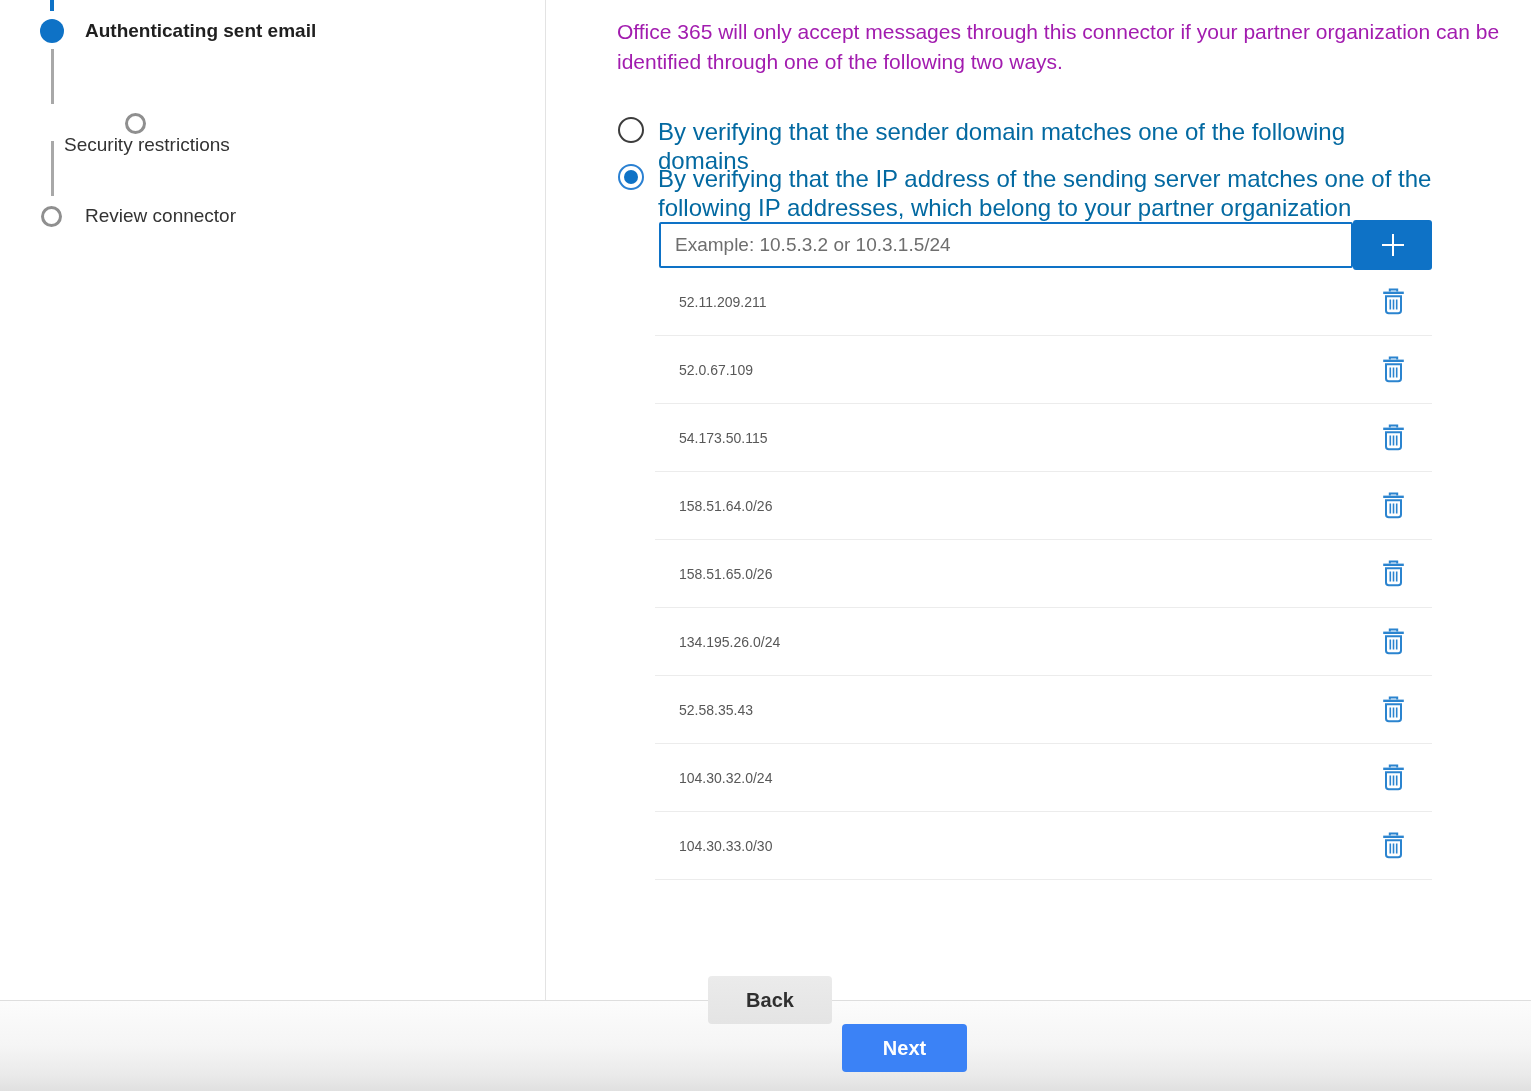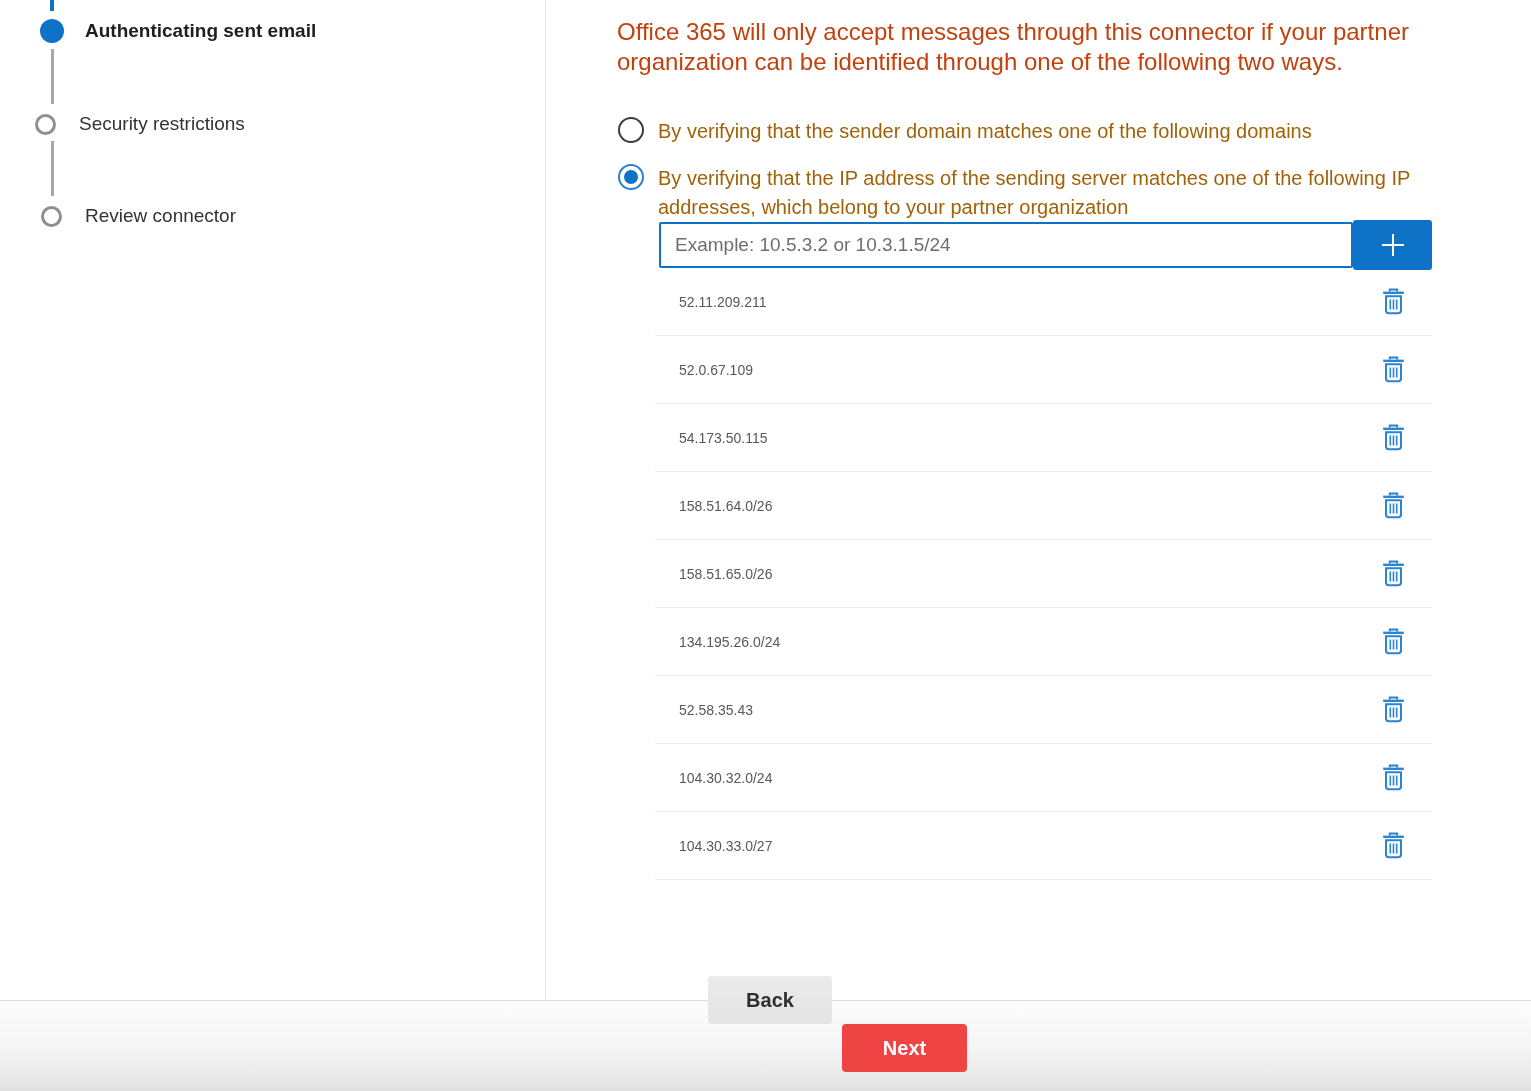--- a/index.html
+++ b/index.html
@@ -25,48 +25,48 @@
   .step-dot { border-radius: 50%; flex: 0 0 auto; }
   .step.active { left: 40px; top: 19px; }
   .step.active .step-dot { width: 24px; height: 24px; background: #0e72c6; }
   .step.active .step-label {
     font-weight: bold; font-size: 19px; color: #1f1f1f; margin-left: 21px;
   }
   .step.upcoming .step-dot {
     width: 21px; height: 21px; background: #fff; border: 3px solid #8f8f8f;
   }
   .step.upcoming .step-label { font-size: 19px; color: #333333; margin-left: 23px; }
-  .step.s2 { left: 35px; top: 113px; }
+  .step.s2 { left: 41px; top: 113px; flex-direction: column; }
   .step.s3 { left: 41px; top: 205px; }
 
   
   .main {
     position: absolute; left: 546px; top: 0; width: 985px; height: 1000px;
     overflow: hidden; background: #fff;
   }
   .description {
     position: absolute; left: 71px; top: 17px; width: 912px;
-    font-size: 24px; line-height: 30px; color: #c2410c;
+    font-size: 21px; line-height: 30px; color: #a21caf;
   }
 
   .radio-row { position: absolute; display: flex; align-items: flex-start; }
   .radio-row.r1 { left: 72px; top: 117px; }
   .radio-row.r2 { left: 72px; top: 164px; }
   .radio-circle {
     width: 26px; height: 26px; border-radius: 50%; flex: 0 0 auto;
     border: 2px solid #3c3c3c; background: #fff; position: relative;
   }
   .radio-row.selected .radio-circle { border-color: #2a80d2; }
   .radio-row.selected .radio-circle::after {
     content: ""; position: absolute; left: 50%; top: 50%;
     transform: translate(-50%, -50%);
     width: 14px; height: 14px; border-radius: 50%; background: #0e72c6;
   }
   .radio-label {
-    margin-left: 14px; font-size: 20px; line-height: 29px; color: #a16207;
+    margin-left: 14px; font-size: 24px; line-height: 29px; color: #0369a1;
     padding-top: 0px;
   }
   .radio-row.r1 .radio-label { width: 740px; }
   .radio-row.r2 .radio-label { width: 818px; }
 
   
   .ip-input {
     position: absolute; left: 113px; top: 222px; width: 694px; height: 46px;
     border: 2px solid #0e72c6; border-radius: 2px; outline: none;
     font-family: Liberation Sans, sans-serif; font-size: 19px; color: #3d3d3d; padding: 0 0 0 14px;
@@ -99,21 +99,21 @@
   .btn {
     position: absolute; height: 48px; border: none; border-radius: 4px;
     font-family: inherit; font-size: 20px; font-weight: 600; cursor: pointer;
   }
   .btn.back {
     left: 708px; top: 976px; width: 124px;
     background: linear-gradient(180deg, #ebebeb, #e4e4e4); color: #2f2f2f;
   }
   .btn.next {
     left: 842px; top: 1024px; width: 125px;
-    background: #ef4444; color: #ffffff;
+    background: #3b82f6; color: #ffffff;
   }
 </style>
 </head>
 <body>
 
 <div class="sidebar">
   <div class="rail-seg blue"></div>
   <div class="rail-seg gray-a"></div>
   <div class="rail-seg gray-b"></div>
 
@@ -247,21 +247,21 @@
       <svg width="23" height="27" viewBox="0 0 23 27">
         <path d="M7.8 3.6 V1.4 h7.4 v2.2" fill="none" stroke="#2b84cf" stroke-width="2"></path>
         <path d="M1.2 4.8 h20.6" fill="none" stroke="#2b84cf" stroke-width="2.4"></path>
         <path d="M4 8.3 h15 v14.2 a2.8 2.8 0 0 1 -2.8 2.8 h-9.4 a2.8 2.8 0 0 1 -2.8 -2.8 z" fill="none" stroke="#2b84cf" stroke-width="2"></path>
         <path d="M8.3 11.6 v10 M11.5 11.6 v10 M14.7 11.6 v10" fill="none" stroke="#2b84cf" stroke-width="1.6"></path>
       </svg>
     </button>
   </div>
 
   <div class="ip-row">
-    <span class="ip-value">104.30.33.0/27</span>
+    <span class="ip-value">104.30.33.0/30</span>
     <button class="trash-btn">
       <svg width="23" height="27" viewBox="0 0 23 27">
         <path d="M7.8 3.6 V1.4 h7.4 v2.2" fill="none" stroke="#2b84cf" stroke-width="2"></path>
         <path d="M1.2 4.8 h20.6" fill="none" stroke="#2b84cf" stroke-width="2.4"></path>
         <path d="M4 8.3 h15 v14.2 a2.8 2.8 0 0 1 -2.8 2.8 h-9.4 a2.8 2.8 0 0 1 -2.8 -2.8 z" fill="none" stroke="#2b84cf" stroke-width="2"></path>
         <path d="M8.3 11.6 v10 M11.5 11.6 v10 M14.7 11.6 v10" fill="none" stroke="#2b84cf" stroke-width="1.6"></path>
       </svg>
     </button>
   </div>
 </div>

